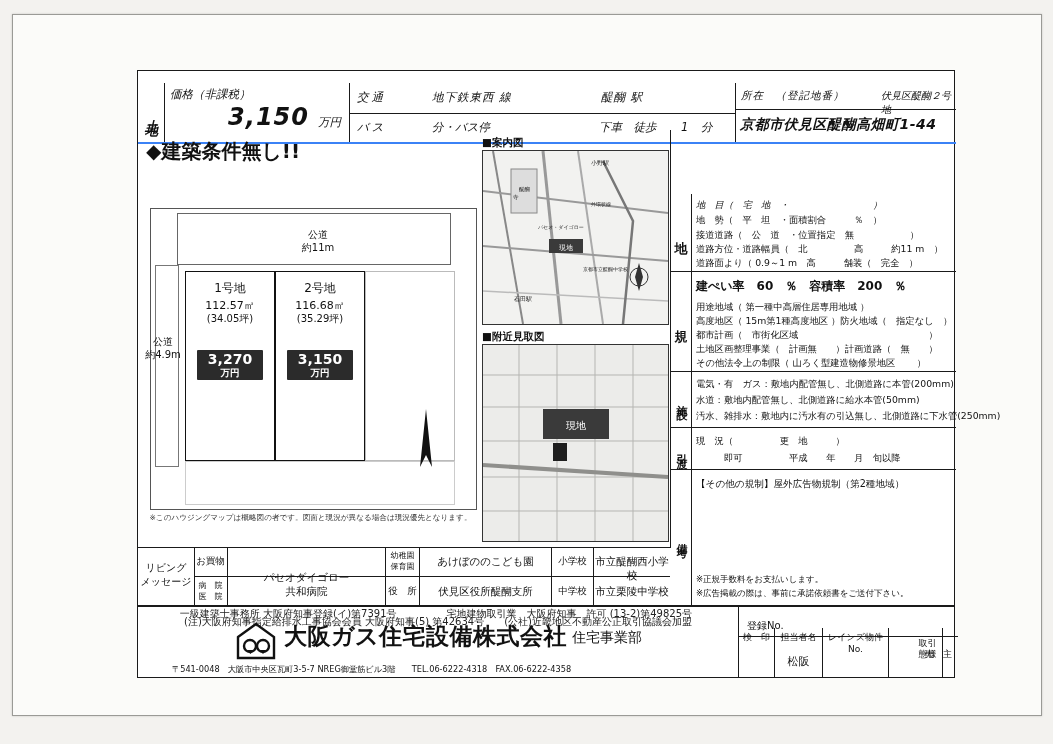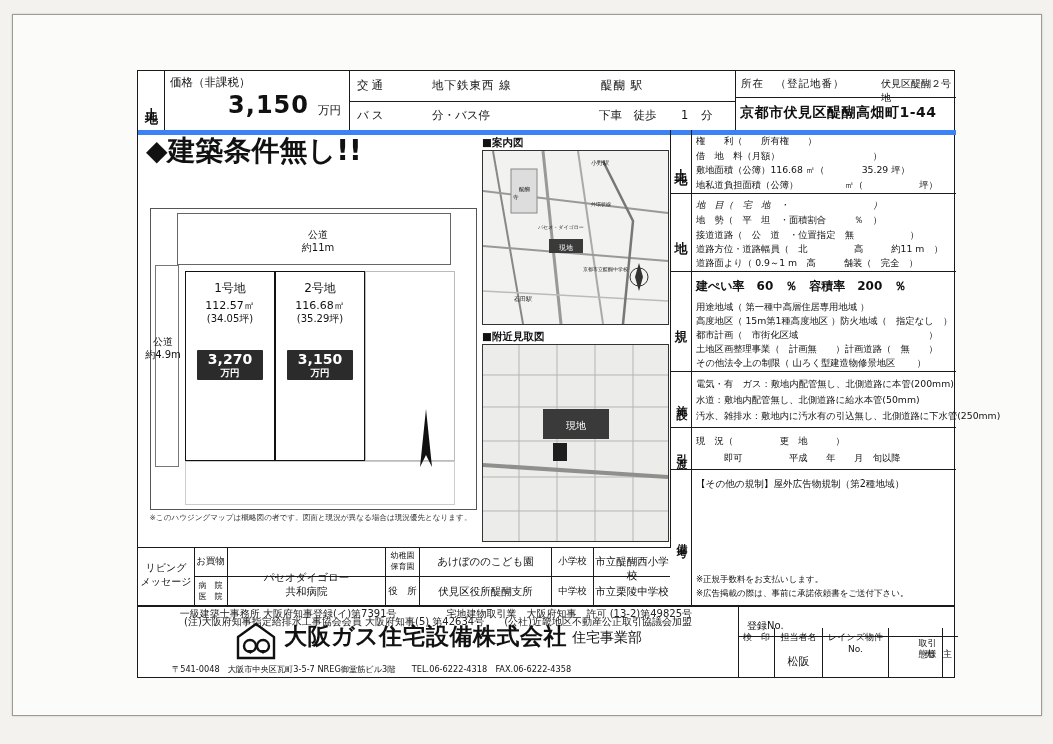--- a/index.html
+++ b/index.html
@@ -46,21 +46,21 @@
   .vlabel{
     writing-mode:vertical-rl;
     text-orientation:upright;
     letter-spacing:4px;
     font-size:13px;
     display:flex;align-items:center;justify-content:center;
     font-weight:bold;
   }
 
   
-  #hdr{position:absolute;left:0;top:0;width:818px;height:59px;border-bottom:5px solid #3b82f6;}
+  #hdr{position:absolute;left:0;top:12px;width:818px;height:59px;border-bottom:2px solid #3b82f6;font-style:italic;}
   #hdr-tochi{position:absolute;left:0;top:0;width:26px;height:59px;border-right:1px solid #1a1a1a;}
   #hdr-price{position:absolute;left:26px;top:0;width:185px;height:59px;border-right:1px solid #1a1a1a;}
   #hdr-price .t1{position:absolute;left:6px;top:4px;font-size:11.5px;}
   #hdr-price .t2{position:absolute;right:40px;top:20px;font-size:24px;font-weight:bold;letter-spacing:1px;}
   #hdr-price .t3{position:absolute;right:8px;top:32px;font-size:11.5px;}
   #hdr-traffic{position:absolute;left:211px;top:0;width:386px;height:59px;border-right:1px solid #1a1a1a;}
   #hdr-traffic .r1{position:absolute;left:0;top:0;width:386px;height:30px;border-bottom:1px solid #1a1a1a;}
   #hdr-traffic .r2{position:absolute;left:0;top:30px;width:386px;height:29px;}
   #hdr-traffic .k{position:absolute;left:8px;top:7px;font-size:11.5px;letter-spacing:3px;}
   #hdr-traffic .line{position:absolute;left:83px;top:7px;font-size:11.5px;letter-spacing:1px;}
@@ -71,21 +71,21 @@
   #hdr-addr{position:absolute;left:597px;top:0;width:221px;height:59px;}
   #hdr-addr .r1{position:absolute;left:0;top:0;width:221px;height:26px;border-bottom:1px solid #1a1a1a;}
   #hdr-addr .r1 .a{position:absolute;left:6px;top:6px;font-size:10.5px;letter-spacing:1px;}
   #hdr-addr .r1 .c{position:absolute;left:146px;top:6px;font-size:10px;}
   #hdr-addr .r2{position:absolute;left:0;top:26px;width:221px;height:33px;}
   #hdr-addr .r2 span{position:absolute;left:5px;top:7px;font-size:14px;font-weight:bold;letter-spacing:0.5px;}
 
   
   #leftpanel{position:absolute;left:0;top:59px;width:532px;height:417px;border-right:1px solid #1a1a1a;border-bottom:1px solid #1a1a1a;}
   #catch{position:absolute;left:8px;top:6px;width:310px;}
-  #catch div{font-size:28px;font-weight:bold;letter-spacing:0px;line-height:30px;}
+  #catch div{font-size:20px;font-weight:bold;letter-spacing:0px;line-height:30px;}
   
   #plot{position:absolute;left:12px;top:78px;width:325px;height:300px;border:1px solid #555;background:#fff;}
   .road-top{position:absolute;left:26px;top:4px;width:272px;height:50px;background:#fff;border:1px solid #666;}
   .road-lbl{position:absolute;font-size:10px;text-align:center;line-height:13px;}
   .lot{position:absolute;border:1.4px solid #111;background:#fff;}
   .lot .t{position:absolute;width:100%;text-align:center;font-size:11px;}
   .pricebox{position:absolute;background:#2b2b2b;color:#fff;text-align:center;font-weight:bold;border-radius:1px;}
   .pricebox .p1{font-size:14px;line-height:15px;padding-top:2px;}
   .pricebox .p2{font-size:9.5px;line-height:11px;}
   #northarrow{position:absolute;left:262px;top:196px;width:26px;height:72px;}
@@ -319,31 +319,20 @@
         <div class="lc" style="left:414px;top:30px;width:42px;height:29px;">
           <div class="k" style="top:8px;">中学校</div>
         </div>
         <div class="lcv" style="left:456px;top:30px;width:76px;height:29px;border-right:none;">
           <div style="padding-top:8px;">市立栗陵中学校</div>
         </div>
       </div>
 
       <div id="rightcol">
 
-        <div class="rsec" style="top:0;height:64px;">
-          <div class="rv">
-            <div class="vlabel" style="width:21px;height:100%;">土地</div>
-          </div>
-          <div class="rbody">
-            <div class="rline" style="top:5px;">権　　利（　　所有権　　）</div>
-            <div class="rline" style="top:20px;">借　地　料（月額）　　　　　　　　　　）</div>
-            <div class="rline" style="top:34px;">敷地面積（公簿）116.68 ㎡（　　　　35.29 坪）</div>
-            <div class="rline" style="top:49px;">地私道負担面積（公簿）　　　　　㎡（　　　　　　坪）</div>
-          </div>
-        </div>
 
         <div class="rsec" style="top:64px;height:78px;">
           <div class="rv">
             <div class="vlabel" style="width:21px;height:100%;">地</div>
           </div>
           <div class="rbody">
             <div class="rline" style="top:5px;font-style:italic;">地　目（　宅　地　・　　　　　　　　　）</div>
             <div class="rline" style="top:20px;">地　勢（　平　坦　・面積割合　　　％　）</div>
             <div class="rline" style="top:35px;">接道道路（　公　道　・位置指定　無　　　　　　）</div>
             <div class="rline" style="top:49px;">道路方位・道路幅員（　北　　　　　高　　　約11 m　）</div>

